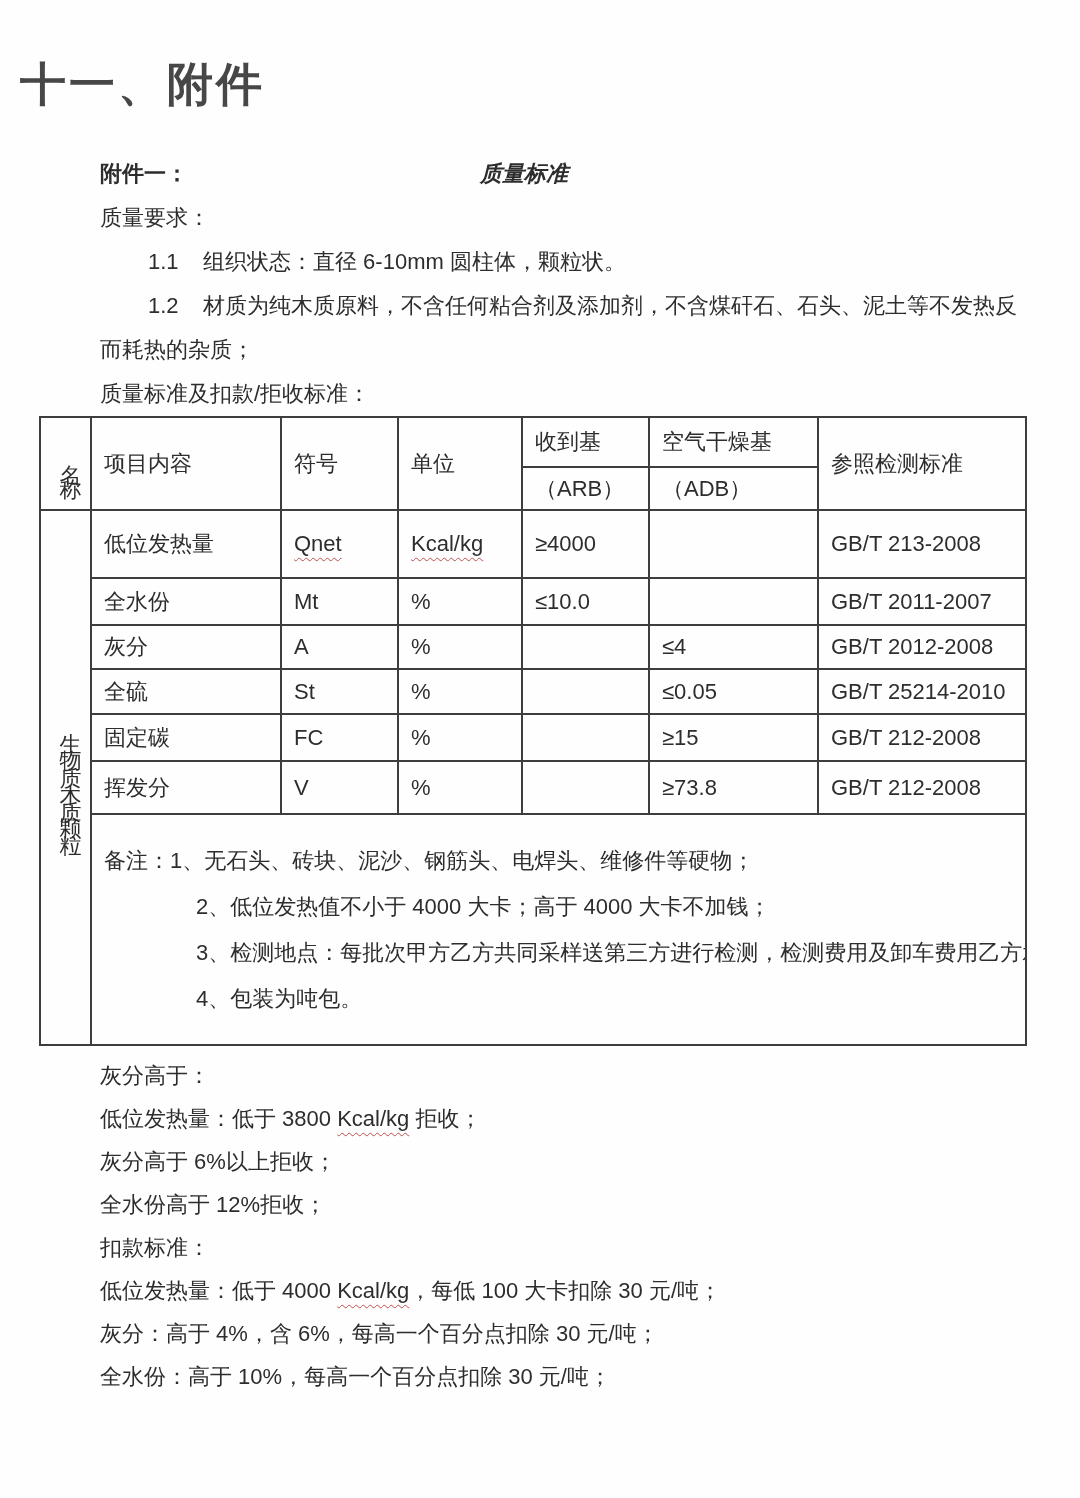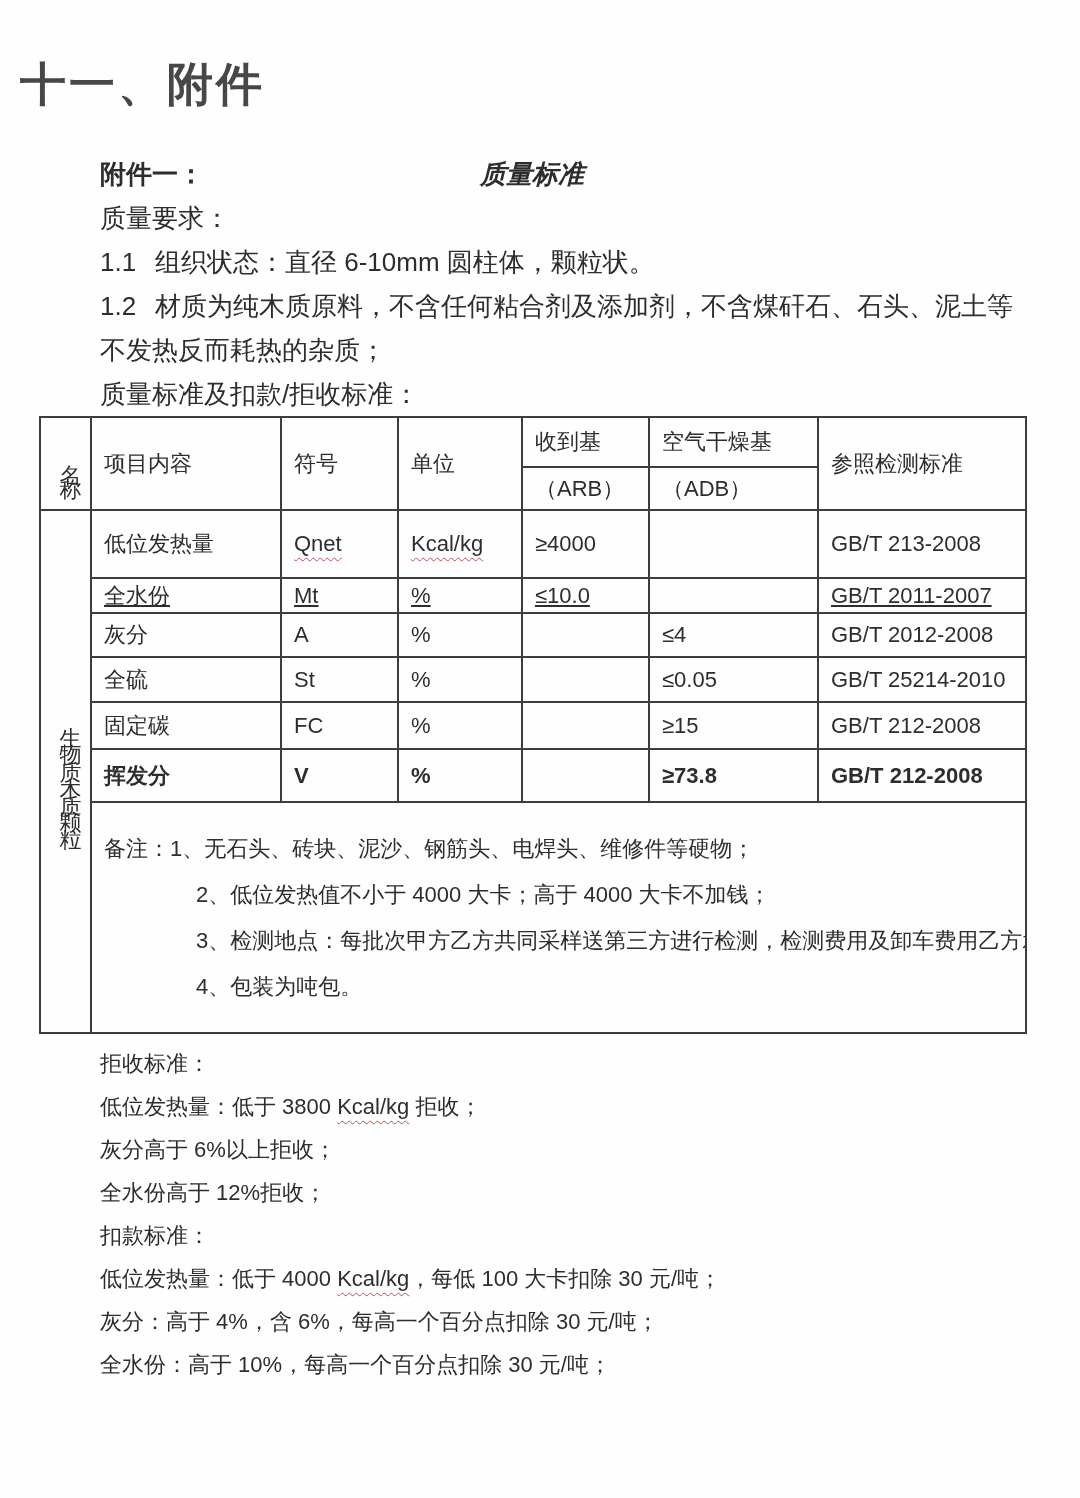--- a/index.html
+++ b/index.html
@@ -15,51 +15,51 @@
     margin:12px;
     padding:44px 0 0 8px;
     font-size:46px;
     line-height:56px;
     font-weight:bold;
     letter-spacing:3px;
     color:#474747;
   }
   .content {
     margin:40px 45px 0 100px;
-    font-size:26px;
+    font-size:22px;
     line-height:44px;
   }
   .content p { margin:0; }
   .attach-row { position:relative; }
   .attach-title { position:absolute; left:380px; top:0;font-style:italic; }
   .bold { font-weight:bold; }
-  .num { display:inline-block; width:55px; }
+  .num { display:inline-block; width:55px;margin-left:48px; }
 
   table.qtable {
     border-collapse:collapse;
     table-layout:fixed;
     width:986px;
     margin:0 0 0 39px;
     font-size:22px;
     color:#2d2d2d;
   }
   table.qtable td {
     border:2px solid #3d3d3d;
     padding:0 2px 0 12px;
     vertical-align:middle;
     overflow:hidden;
   }
   tr.h-top  { height:50px; }
   tr.h-bot  { height:43px; }
   tr.r0 { height:68px; }
-  tr.r1 { height:35px;text-decoration:underline; }
+  tr.r1 { height:47px; }
   tr.r2 { height:44px; }
   tr.r3 { height:45px; }
   tr.r4 { height:47px; }
-  tr.r5 { height:53px;font-weight:bold; }
+  tr.r5 { height:53px; }
   tr.remarks-row { height:231px; }
   td.vcell { text-align:center; padding:0; }
   .vtext {
     display:inline-block;
     writing-mode:vertical-lr;
     text-orientation:upright;
     letter-spacing:14px;
     line-height:1;
   }
   .vtext.cat { letter-spacing:17px; }
@@ -185,21 +185,21 @@
           </div>
           <div class="rem-line rem-indent">2、低位发热值不小于 4000 大卡；高于 4000 大卡不加钱；</div>
           <div class="rem-line rem-indent">3、检测地点：每批次甲方乙方共同采样送第三方进行检测，检测费用及卸车费用乙方承担。</div>
           <div class="rem-line rem-indent">4、包装为吨包。</div>
         </td>
       </tr>
     </tbody>
   </table>
 
   <div class="content2">
-    <p>拒收标准：</p>
+    <p>灰分高于：</p>
     <p>
       <span>低位发热量：低于 3800 </span><span class="wavy">Kcal/kg</span><span> 拒收；</span>
     </p>
     <p>灰分高于 6%以上拒收；</p>
     <p>全水份高于 12%拒收；</p>
     <p>扣款标准：</p>
     <p>
       <span>低位发热量：低于 4000 </span><span class="wavy">Kcal/kg</span><span>，每低 100 大卡扣除 30 元/吨；</span>
     </p>
     <p>灰分：高于 4%，含 6%，每高一个百分点扣除 30 元/吨；</p>

